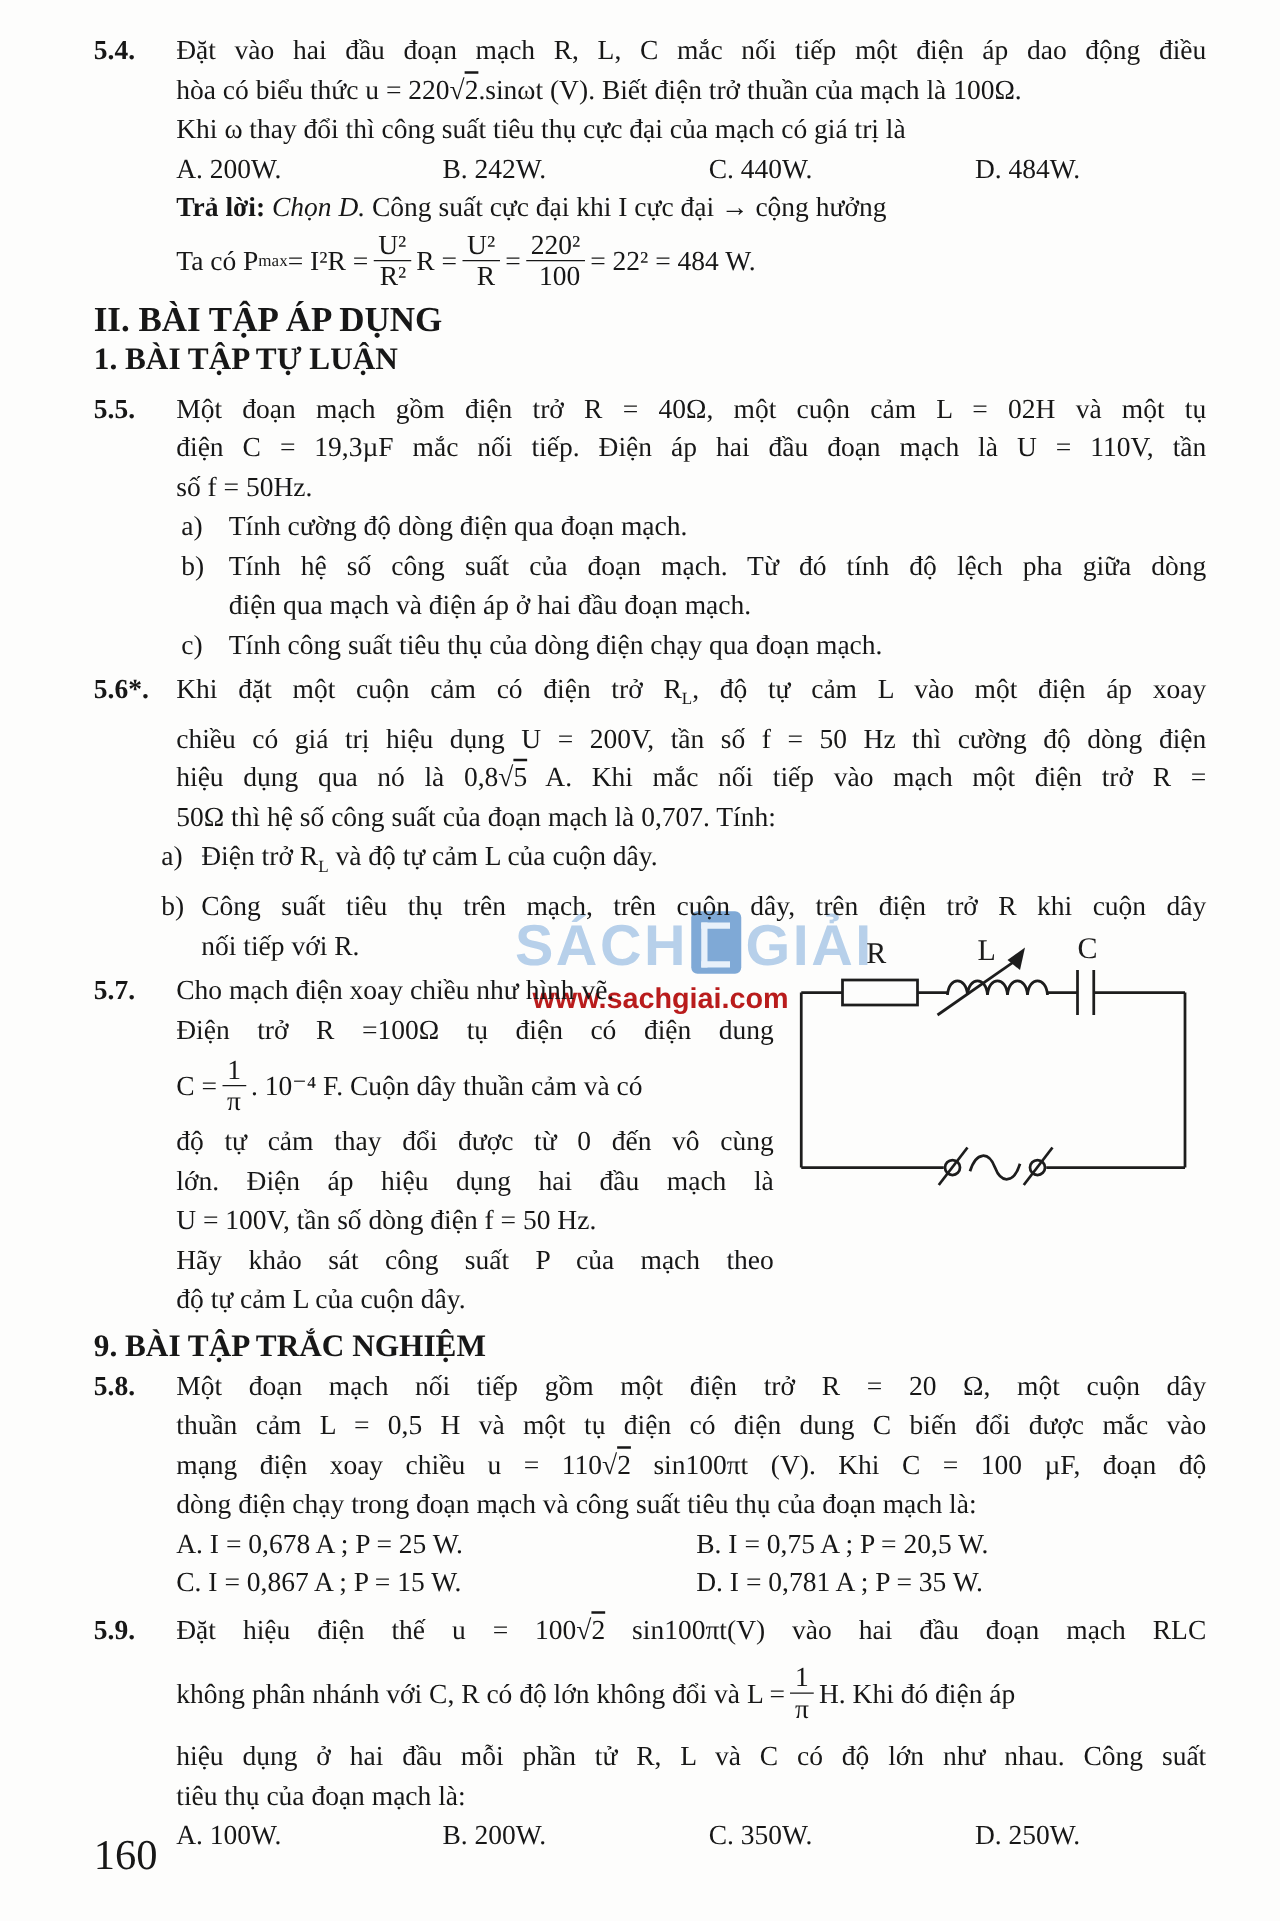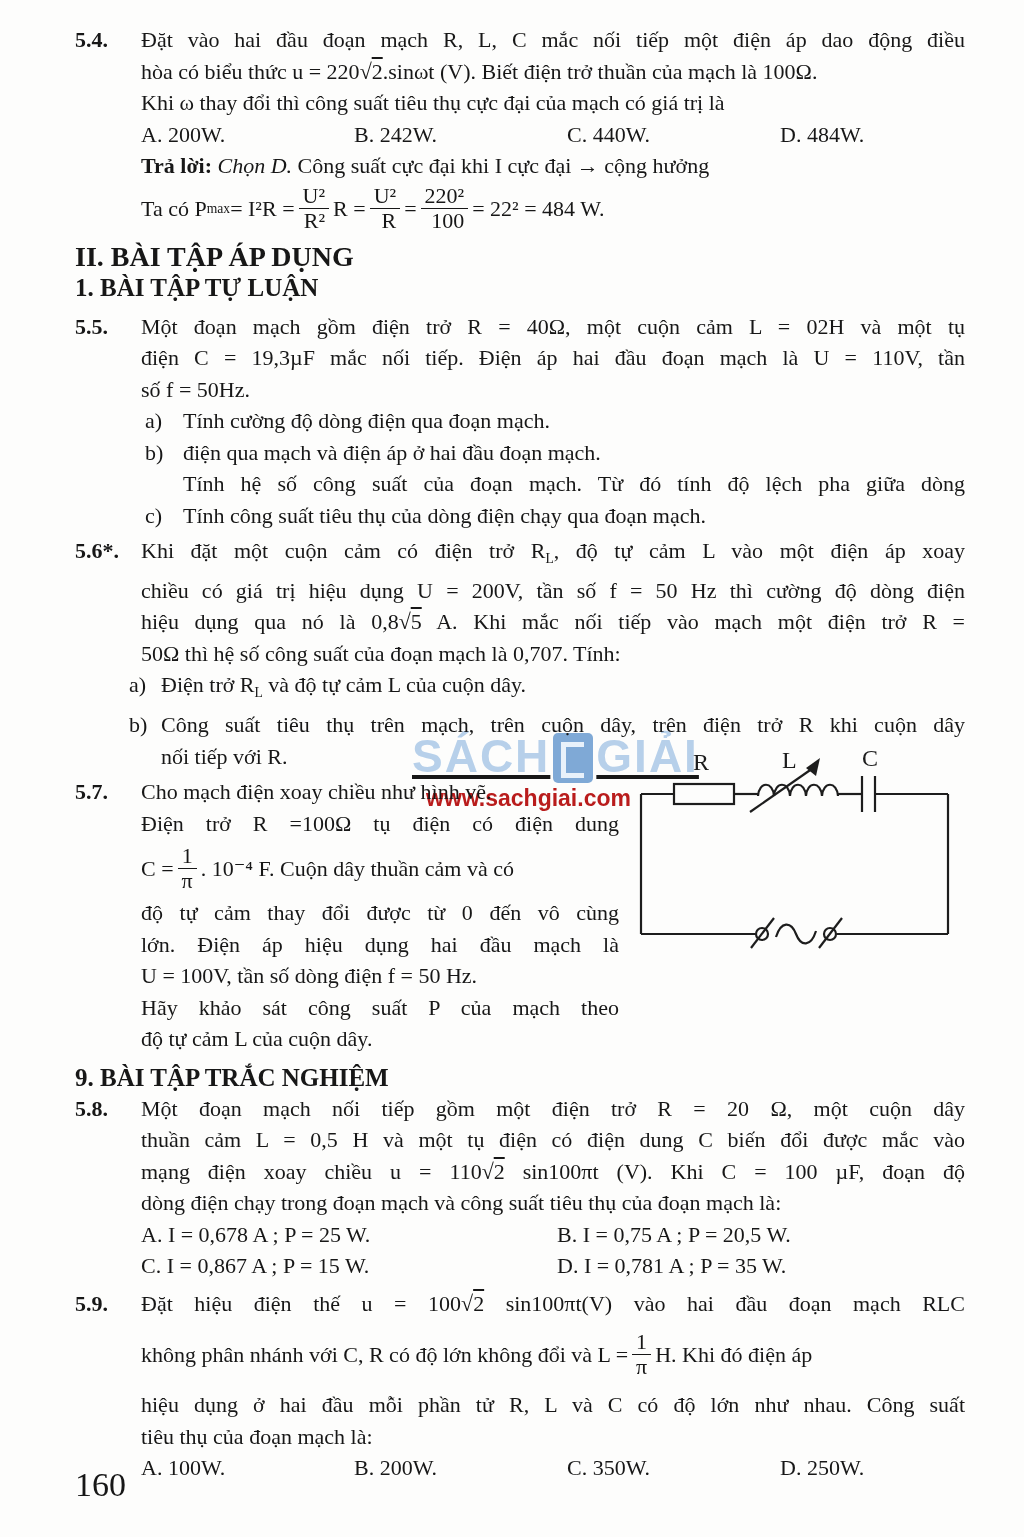--- a/index.html
+++ b/index.html
@@ -5,21 +5,21 @@
   html,body{margin:0;padding:0;background:#e8e8e8;}
   .page{
     position:relative;width:1024px;height:1537px;margin:0 auto;
     background:#fdfdfc;color:#171717;
     font-family:"Liberation Serif","DejaVu Serif",serif;
     font-size:22px;overflow:hidden;
   }
   .content{position:absolute;left:75px;top:24px;width:890px;z-index:2;}
   .wm{position:absolute;left:412px;top:729px;z-index:1;pointer-events:none;
       font-family:"Liberation Sans","DejaVu Sans",sans-serif;}
-  .wm-row{display:flex;align-items:flex-end;text-decoration:underline;}
+  .wm-row{display:flex;align-items:flex-start;}
   .wm-word{font-size:46px;font-weight:700;color:#b7d0ea;letter-spacing:2px;}
   .wm-logo{width:40px;height:50px;background:#7fa9d6;border-radius:5px;margin:0 3px;position:relative;}
   .wm-logo::after{content:"";position:absolute;left:8px;top:9px;width:18px;height:26px;
       border:5px solid #e8f1fa;border-right:none;}
   .wm-url{font-size:23px;font-weight:700;color:#b91c1c;margin:2px 0 0 14px;}
 
   .prob{display:flex;}
   .pnum{flex:none;width:66px;font-weight:700;line-height:31.5px;}
   .ptext{flex:1;min-width:0;}
   .line{line-height:31.5px;min-height:31.5px;}
@@ -150,22 +150,22 @@
         <div class="line j">Một đoạn mạch gồm điện trở R = 40Ω, một cuộn cảm L = 02H và một tụ</div>
         <div class="line j">điện C = 19,3µF mắc nối tiếp. Điện áp hai đầu đoạn mạch là U = 110V, tần</div>
         <div class="line">số f = 50Hz.</div>
         <div class="sub">
           <span class="mark">a)</span>
           <span class="stext line">Tính cường độ dòng điện qua đoạn mạch.</span>
         </div>
         <div class="sub">
           <span class="mark">b)</span>
           <span class="stext">
+              <span class="line j" style="display:block">Tính hệ số công suất của đoạn mạch. Từ đó tính độ lệch pha giữa dòng</span>
               <span class="line" style="display:block">điện qua mạch và điện áp ở hai đầu đoạn mạch.</span>
-              <span class="line j" style="display:block">Tính hệ số công suất của đoạn mạch. Từ đó tính độ lệch pha giữa dòng</span>
             </span>
         </div>
         <div class="sub">
           <span class="mark">c)</span>
           <span class="stext line">Tính công suất tiêu thụ của dòng điện chạy qua đoạn mạch.</span>
         </div>
       </div>
     </div>
 
     <div class="prob mt4">

